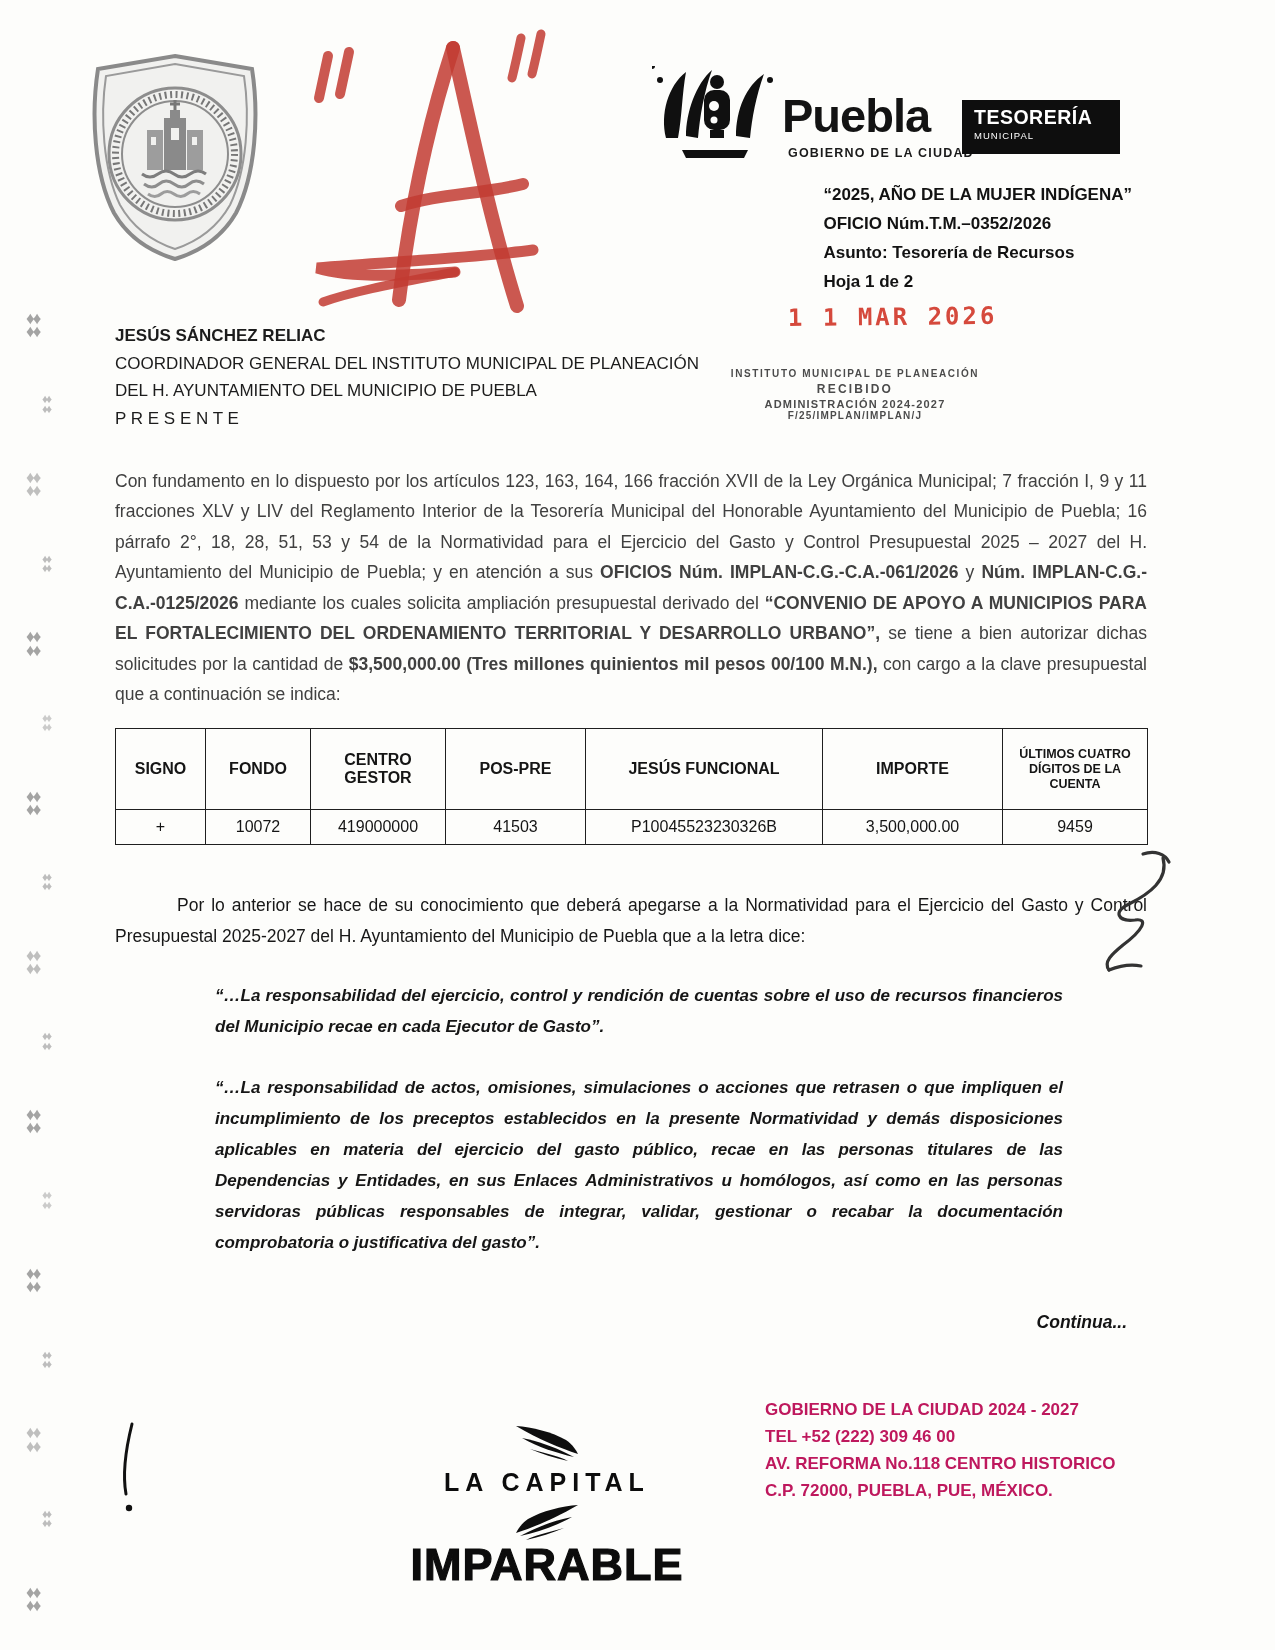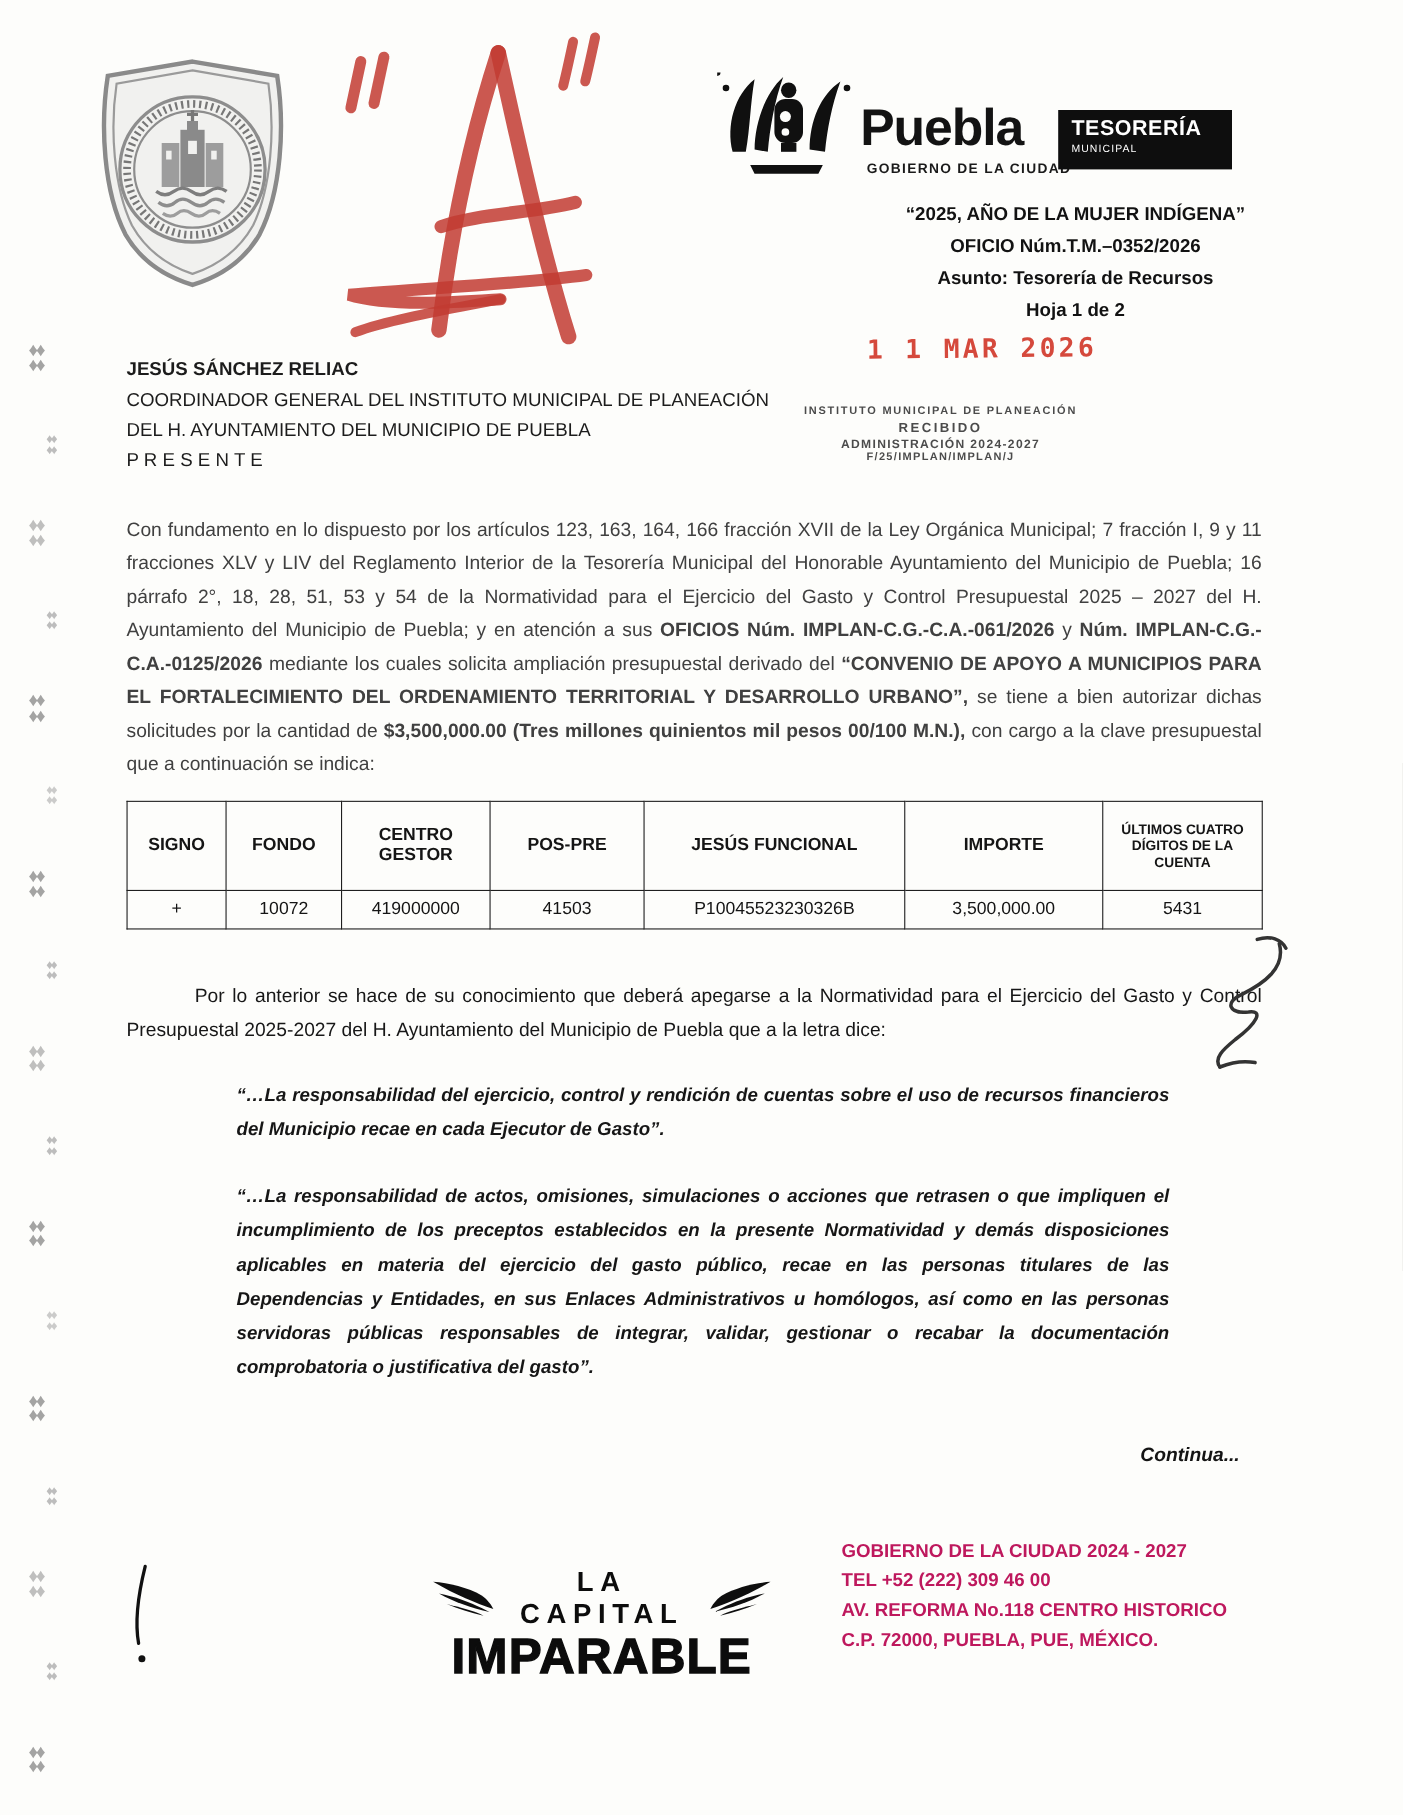--- a/index.html
+++ b/index.html
@@ -35,21 +35,21 @@
     letter-spacing:1.2px; color:#1a1a1a;
   }
   .brand-box{
     position:absolute; left:962px; top:100px; width:158px; height:54px;
     background:#0e0e0e; color:#fff; padding:6px 10px 0 12px; box-sizing:border-box;
   }
   .brand-box .t{font-size:19.5px; font-weight:800; letter-spacing:.5px;}
   .brand-box .m{font-size:9.5px; letter-spacing:1px; margin-top:1px;}
   
   .hdr-lines{
-    position:absolute; right:143px; top:180px; text-align:center;
+    position:absolute; right:143px; top:180px; text-align:left;
     font-size:17px; font-weight:800; line-height:29px; color:#121212;
   }
   
   .implan{position:absolute; left:698px; top:220px; opacity:.93; z-index:5; pointer-events:none;}
   .implan .name{
     font-size:60px; font-weight:900; letter-spacing:9px; color:#0d0d0d;
     font-family:"DejaVu Sans", sans-serif; line-height:1;
   }
   .implan .cap{
     font-size:10.5px; font-weight:700; letter-spacing:2.4px; color:#2a2a2a; margin-top:4px;
@@ -98,21 +98,21 @@
   }
   .q1{top:980px;}
   .q2{top:1072px;}
   .continua{
     position:absolute; right:148px; top:1312px;
     font-size:17.5px; font-weight:800; font-style:italic; color:#141414;
   }
   
   .pen-mark{position:absolute; left:110px; top:1420px;}
   .footer-logo{position:absolute; left:392px; top:1424px; width:310px; text-align:center; color:#0c0c0c;}
-  .footer-logo .row1{display:flex; align-items:center; justify-content:center; gap:6px;}
+  .footer-logo .row1{display:flex; align-items:center; justify-content:center; gap:6px;flex-direction:column;}
   .footer-logo .cap{font-size:25px; font-weight:900; letter-spacing:6px;}
   .footer-logo .imp{font-size:45px; font-weight:900; letter-spacing:1px; margin-top:-2px;
     -webkit-text-stroke:1.2px #0c0c0c;}
   .footer-address{
     position:absolute; left:765px; top:1396px; font-size:17px; font-weight:700;
     line-height:27px; color:#be185d;
   }
 </style>
 </head>
 <body>
@@ -261,21 +261,21 @@
       </tr>
     </thead>
     <tbody>
       <tr>
         <td>+</td>
         <td>10072</td>
         <td>419000000</td>
         <td>41503</td>
         <td>P10045523230326B</td>
         <td>3,500,000.00</td>
-        <td>5431</td>
+        <td>9459</td>
       </tr>
     </tbody>
   </table>
 
   <p class="p2">Por lo anterior se hace de su conocimiento que deberá apegarse a la Normatividad para el Ejercicio del Gasto y Control Presupuestal 2025-2027 del H. Ayuntamiento del Municipio de Puebla que a la letra dice:</p>
 
   <svg class="signature" width="95" height="130" viewBox="0 0 95 130">
     <g fill="none" stroke="#333" stroke-width="3.2" stroke-linecap="round">
       <path d="M58,6 C70,2 80,6 84,14"></path>
       <path d="M78,10 C84,32 64,46 44,56 C28,63 32,74 50,72 C64,70 58,82 38,97 C27,106 18,114 24,122"></path>

